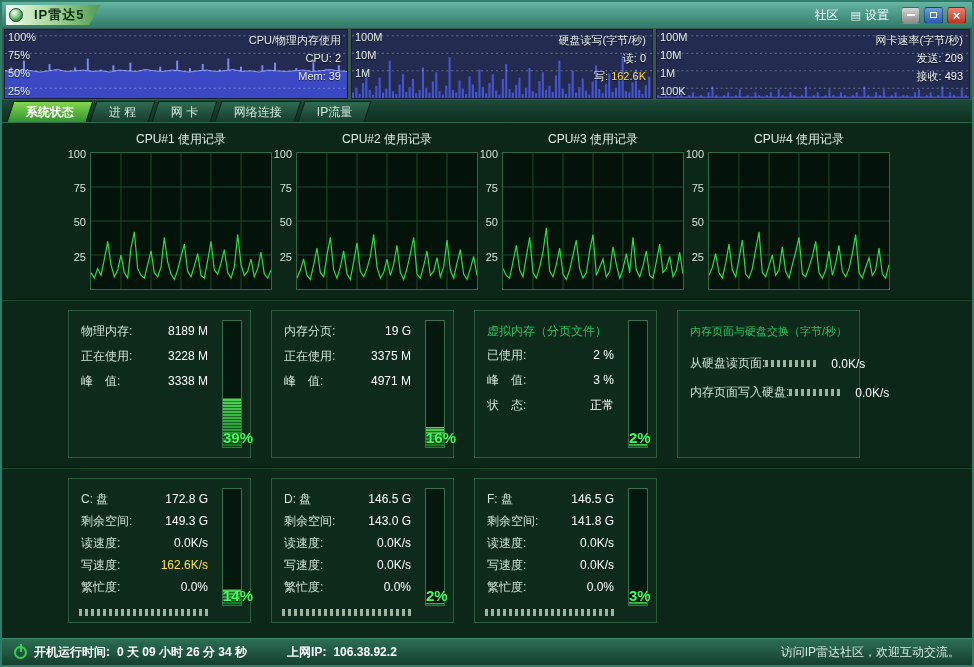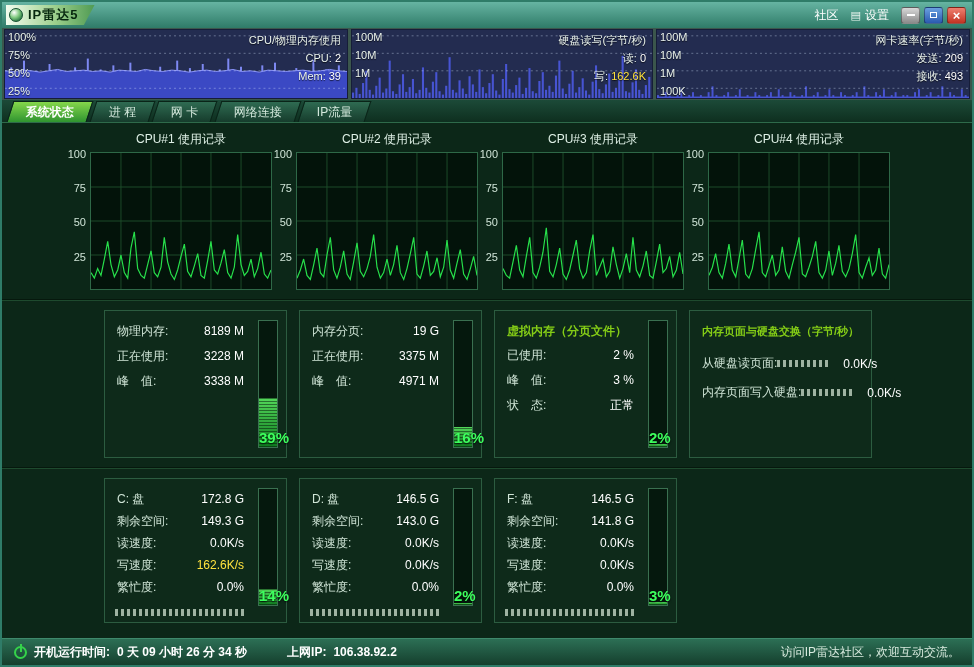--- a/index.html
+++ b/index.html
@@ -10,21 +10,21 @@
     width:974px;height:667px;border:2px solid #2f7c68;
     display:flex;flex-direction:column;background:#0c2718;overflow:hidden;
   }
 
   
   .titlebar{
     height:26px;flex:none;display:flex;align-items:center;gap:8px;
     background:linear-gradient(#66b4a2,#2f7b68);padding:0 6px 0 4px;
   }
   .title-chip{
-    height:20px;display:flex;align-items:center;gap:5px;padding:0 16px 0 3px;
+    height:20px;display:flex;align-items:center;gap:11px;padding:0 16px 0 3px;
     background:linear-gradient(90deg,#f2fdee,#9dd08d 55%,#4f9a52);
     clip-path:polygon(0 0,100% 0,88% 100%,0 100%);
   }
   .logo{width:14px;height:14px;border-radius:50%;
     background:radial-gradient(circle at 35% 30%,#ffffff,#7ec87e 45%,#1d6b3a 85%);
     border:1px solid #145031;}
   .title-text{font-size:13px;font-weight:bold;color:#07280f;letter-spacing:1px;}
   .tb-right{margin-left:auto;display:flex;align-items:center;gap:12px;}
   .tb-link{color:#fff;font-size:12px;cursor:pointer;}
   .tb-settings{display:flex;align-items:center;gap:4px;color:#fff;font-size:12px;cursor:pointer;}
@@ -65,30 +65,30 @@
   .cpu-row{display:flex;margin-left:64px;}
   .cpu-graph{width:206px;}
   .graph-title{font-size:12px;color:#dff0e6;text-align:center;margin:2px 0 5px 24px;line-height:16px;}
   .graph-body{display:flex;}
   .ylabels{width:24px;position:relative;font-size:11px;color:#cfe3d6;}
   .ylabels span{position:absolute;right:4px;}
   .yl0{top:-4px;} .yl1{top:30px;} .yl2{top:64px;} .yl3{top:99px;}
   .gbox{width:182px;height:138px;border:1px solid #2e6847;background:#03130a;}
   .gbox svg{width:100%;height:100%;display:block;}
 
-  .mem-row,.disk-row{display:flex;gap:12px;margin-left:102px;}
+  .mem-row,.disk-row{display:flex;gap:20px;margin-left:66px;}
   .panel{width:183px;height:148px;border:1px solid #2c5c40;background:#0e2a1a;position:relative;
     padding:8px 42px 8px 12px;font-size:12px;}
   .panel.no-gauge{padding-right:18px;}
   .panel.disk{height:145px;padding-top:9px;}
   .prow{display:flex;justify-content:space-between;line-height:25px;}
   .panel.disk .prow{line-height:22px;}
   .plabel{color:#cfe4d6;white-space:nowrap;}
   .pvalue{color:#fff;white-space:nowrap;text-align:right;}
-  .ptitle{color:#84cc16;line-height:24px;white-space:nowrap;font-weight:bold;}
+  .ptitle{color:#22c55e;line-height:24px;white-space:nowrap;}
   .ptitle.small{font-size:11px;}
   .m4row{display:flex;align-items:center;margin-top:12px;}
   .m4row .plabel{flex:none;}
   .m4row .sp{flex:1;}
   .mmeter{width:52px;height:7px;flex:none;margin:0 6px 0 0;
     background:repeating-linear-gradient(90deg,#9fb3a2 0 3px,rgba(0,0,0,0) 3px 6px);}
   .m4row .pvalue{min-width:42px;}
 
   .gauge{position:absolute;top:9px;right:8px;bottom:9px;width:20px;
     border:1px solid #3a7050;background:#05180d;}

